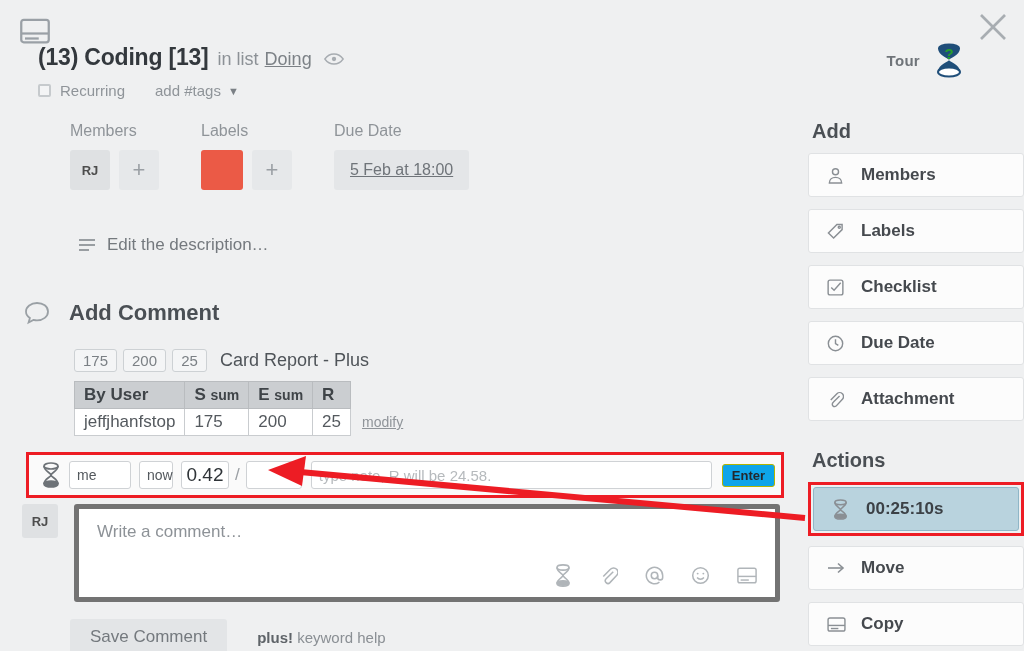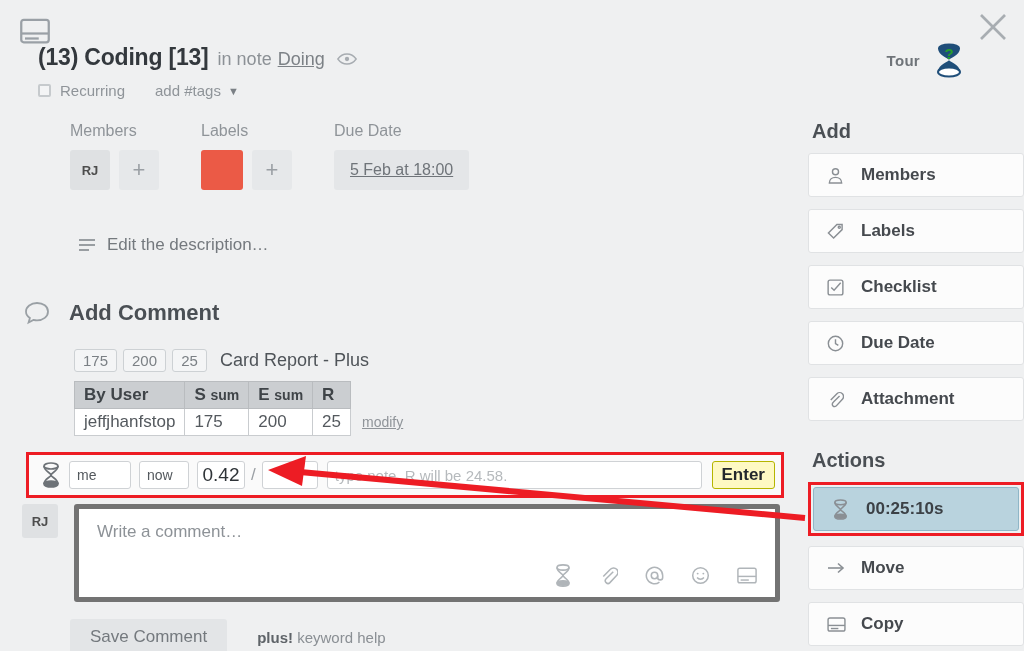--- a/index.html
+++ b/index.html
@@ -92,28 +92,28 @@
   
   .time-bar {
     position:absolute; left:26px; top:452px; width:758px; height:46px;
     border:3px solid #ed1c24; background:#fafafa;
     display:flex; align-items:center; padding:0 6px;
   }
   .hourglass-sm { width:20px; height:26px; margin:0 8px 0 6px; color:#6d7277;}
   .tin { height:28px; border:1px solid #cfd2d5; border-radius:3px; background:#fff;
          font-size:14px; color:#53585d; padding:0 7px; display:flex; align-items:center;}
   .tin.me { width:62px; margin-right:8px;}
-  .tin.now { width:50px; margin-right:8px;}
+  .tin.now { width:34px; margin-right:8px;}
   .tin.val { width:48px; justify-content:center; font-size:19px; color:#2f3438; margin-right:6px;}
   .slash { font-size:17px; color:#9a9fa4; margin-right:6px;}
   .tin.blank { width:56px; margin-right:9px;}
   .tin.note { flex:1; color:#b6babd; font-size:15px; }
   .enter-btn {
-    margin-left:10px; background:#fef9c3; border:1px solid #b5b500; border-radius:3px;
-    font-size:17px; font-weight:bold; color:#23282d; padding:3px 9px; cursor:pointer;
+    margin-left:10px; background:#0ea5e9; border:1px solid #b5b500; border-radius:3px;
+    font-size:13px; font-weight:bold; color:#23282d; padding:3px 9px; cursor:pointer;
   }
 
   
   .comment-area { position:absolute; left:22px; top:504px; display:flex; }
   .avatar-sq { width:36px; height:34px; background:#dfe1e3; border-radius:3px;
                display:flex; align-items:center; justify-content:center;
                font-size:13px; font-weight:bold; color:#4d4d4d; }
   .comment-box {
     margin-left:16px; width:706px; height:98px; background:#fff;
     border:5px solid #737373; border-radius:3px; position:relative;
@@ -154,21 +154,21 @@
         <span class="card-icon">
           <svg viewBox="0 0 24 20" width="30" height="26" fill="none" stroke="currentColor" stroke-width="1.8">
             <rect x="1" y="1" width="22" height="18" rx="2"></rect>
             <line x1="1" y1="12" x2="23" y2="12"></line>
             <line x1="4" y1="16" x2="15" y2="16"></line>
           </svg>
         </span>
         <div class="title-wrap">
           <div class="title-line">
             <span class="title">(13) Coding [13]</span>
-            <span class="in-list">in note</span>
+            <span class="in-list">in list</span>
             <span class="list-name">Doing</span>
             <span class="eye">
               <svg viewBox="0 0 24 14" width="20" height="14" fill="none" stroke="currentColor" stroke-width="1.6">
                 <path d="M1 7c3.5-5 8-6 11-6s7.5 1 11 6c-3.5 5-8 6-11 6S4.5 12 1 7z"></path>
                 <circle cx="12" cy="7" r="2.6" fill="currentColor" stroke="none"></circle>
               </svg>
             </span>
           </div>
           <div class="sub-line">
             <span class="chk-box"></span>

